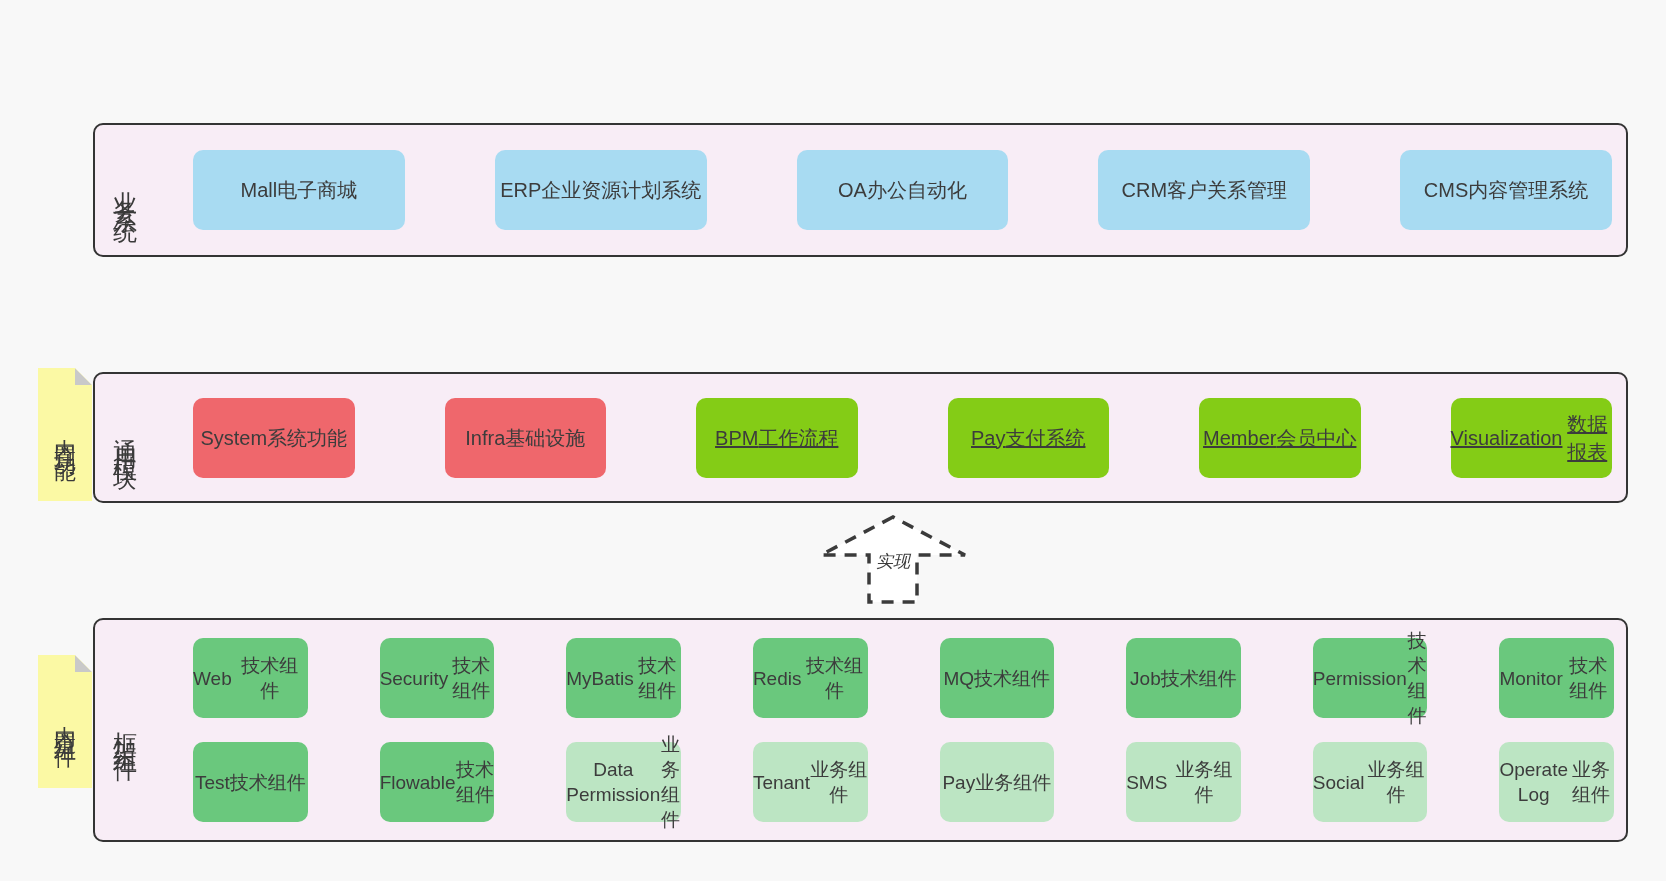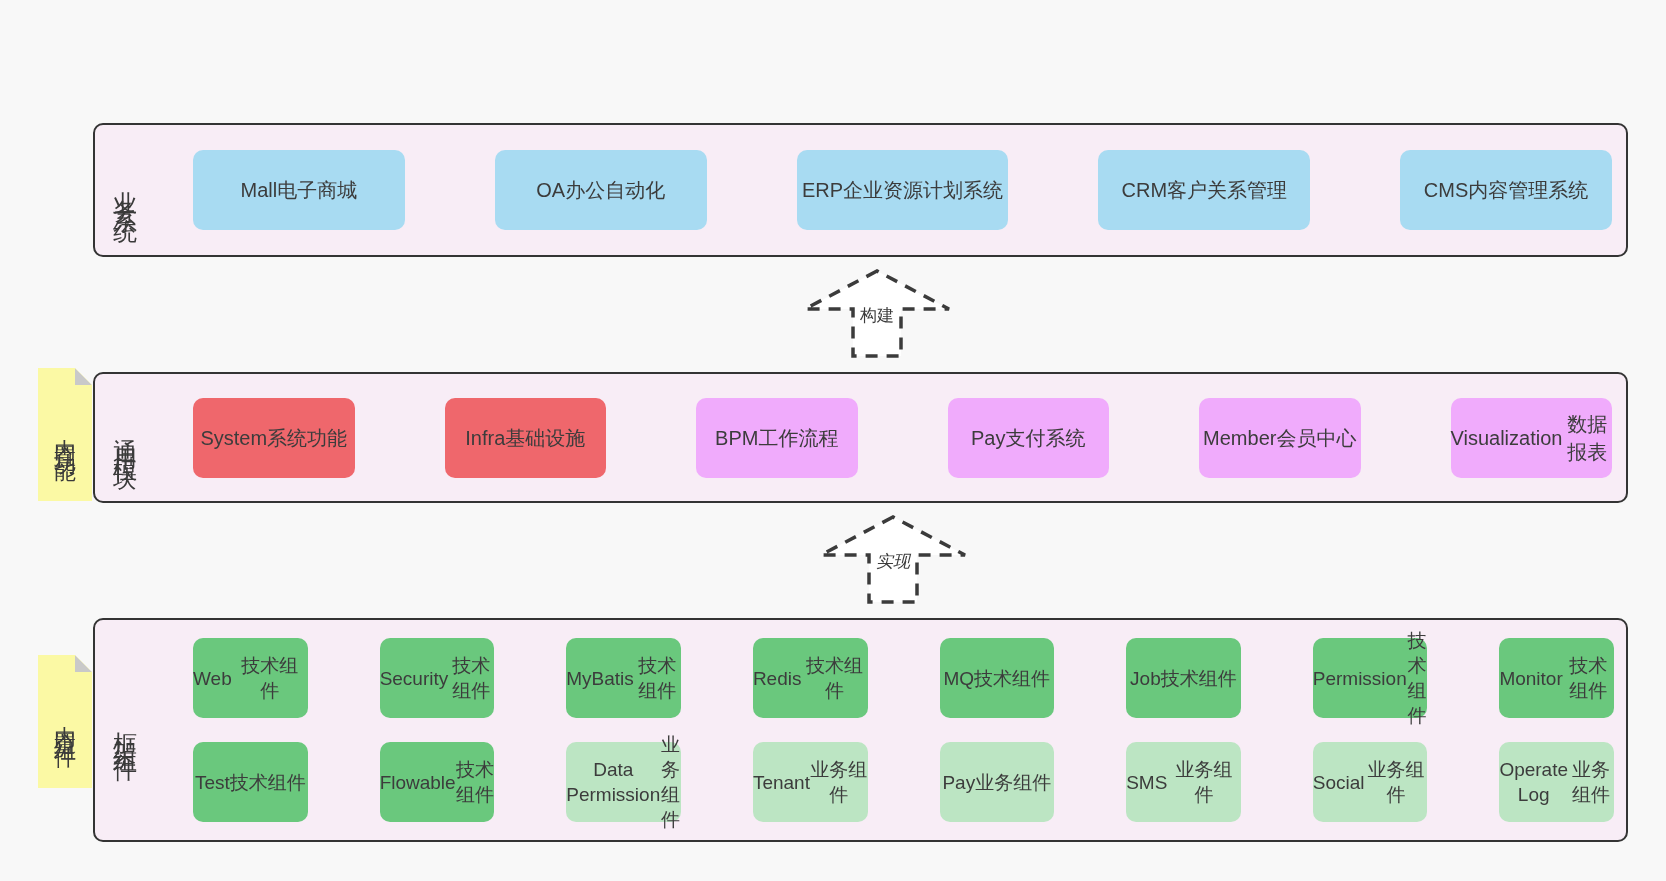--- a/index.html
+++ b/index.html
@@ -68,21 +68,21 @@
     text-align: center;
     font-size: 20px;
     line-height: 28px;
     color: #3c3c3c;
     margin-left: 38px;
   }
   .row .box { font-size: 19px; line-height: 25px; }
 
   .box.blue       { background: #a8dbf2; }
   .box.red        { background: #ef676c; }
-  .box.pink       { background: #f0abfc; }
+  .box.pink       { background: #84cc16; text-decoration: underline; }
   .box.green      { background: #6ac87d; }
   .box.lightgreen { background: #bce5c3; text-align: center; }
 
   
   .note {
     position: absolute;
     left: 38px;
     width: 54px;
     height: 133px;
     background: #fbf9a4;
@@ -140,44 +140,38 @@
   </div>
 
   <section class="layer layer-business">
     <div class="layer-label">业务系统</div>
     <div class="boxes">
       <div class="box blue">
         <div>Mall</div>
         <div>电子商城</div>
       </div>
       <div class="box blue">
+        <div>ERP</div>
+        <div>企业资源计划系统</div>
+      </div>
+      <div class="box blue">
         <div>OA</div>
         <div>办公自动化</div>
       </div>
       <div class="box blue">
-        <div>ERP</div>
-        <div>企业资源计划系统</div>
-      </div>
-      <div class="box blue">
         <div>CRM</div>
         <div>客户关系管理</div>
       </div>
       <div class="box blue">
         <div>CMS</div>
         <div>内容管理系统</div>
       </div>
     </div>
   </section>
 
-  <div class="arrow arrow-build">
-    <svg viewBox="0 0 150 92">
-      <path d="M75 3 L3 41 L51 41 L51 88 L99 88 L99 41 L147 41 Z" fill="#ffffff" stroke="#3b3b3b" stroke-width="3.5" stroke-dasharray="12 9"></path>
-    </svg>
-    <span class="arrow-label">构建</span>
-  </div>
 
   <section class="layer layer-modules">
     <div class="layer-label">通用模块</div>
     <div class="boxes">
       <div class="box red">
         <div>System</div>
         <div>系统功能</div>
       </div>
       <div class="box red">
         <div>Infra</div>

